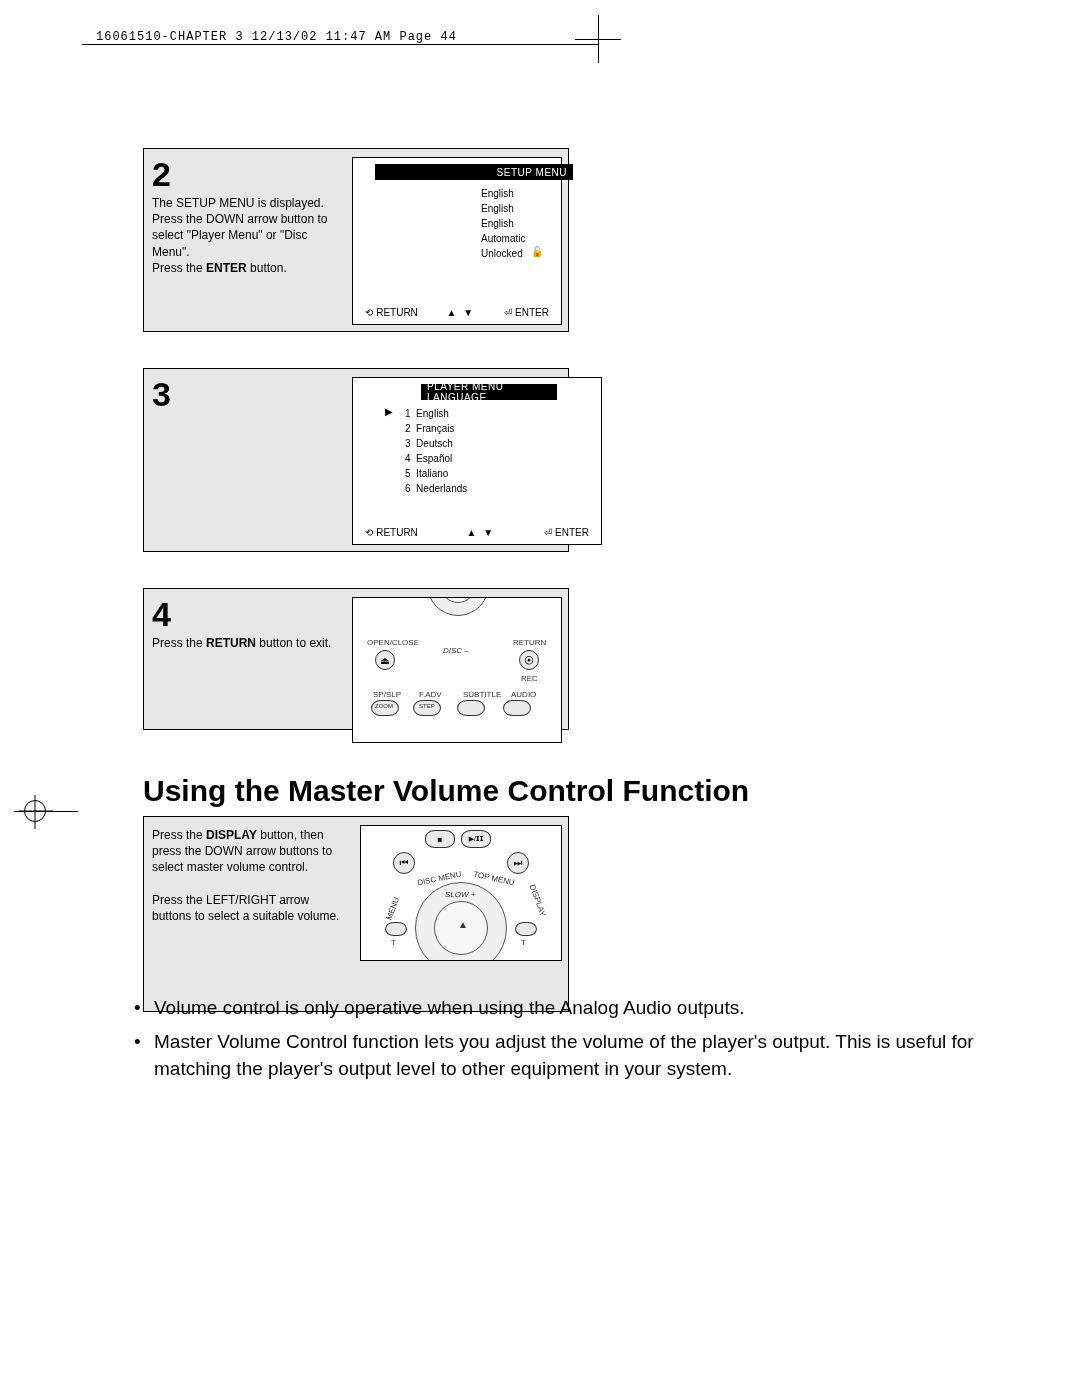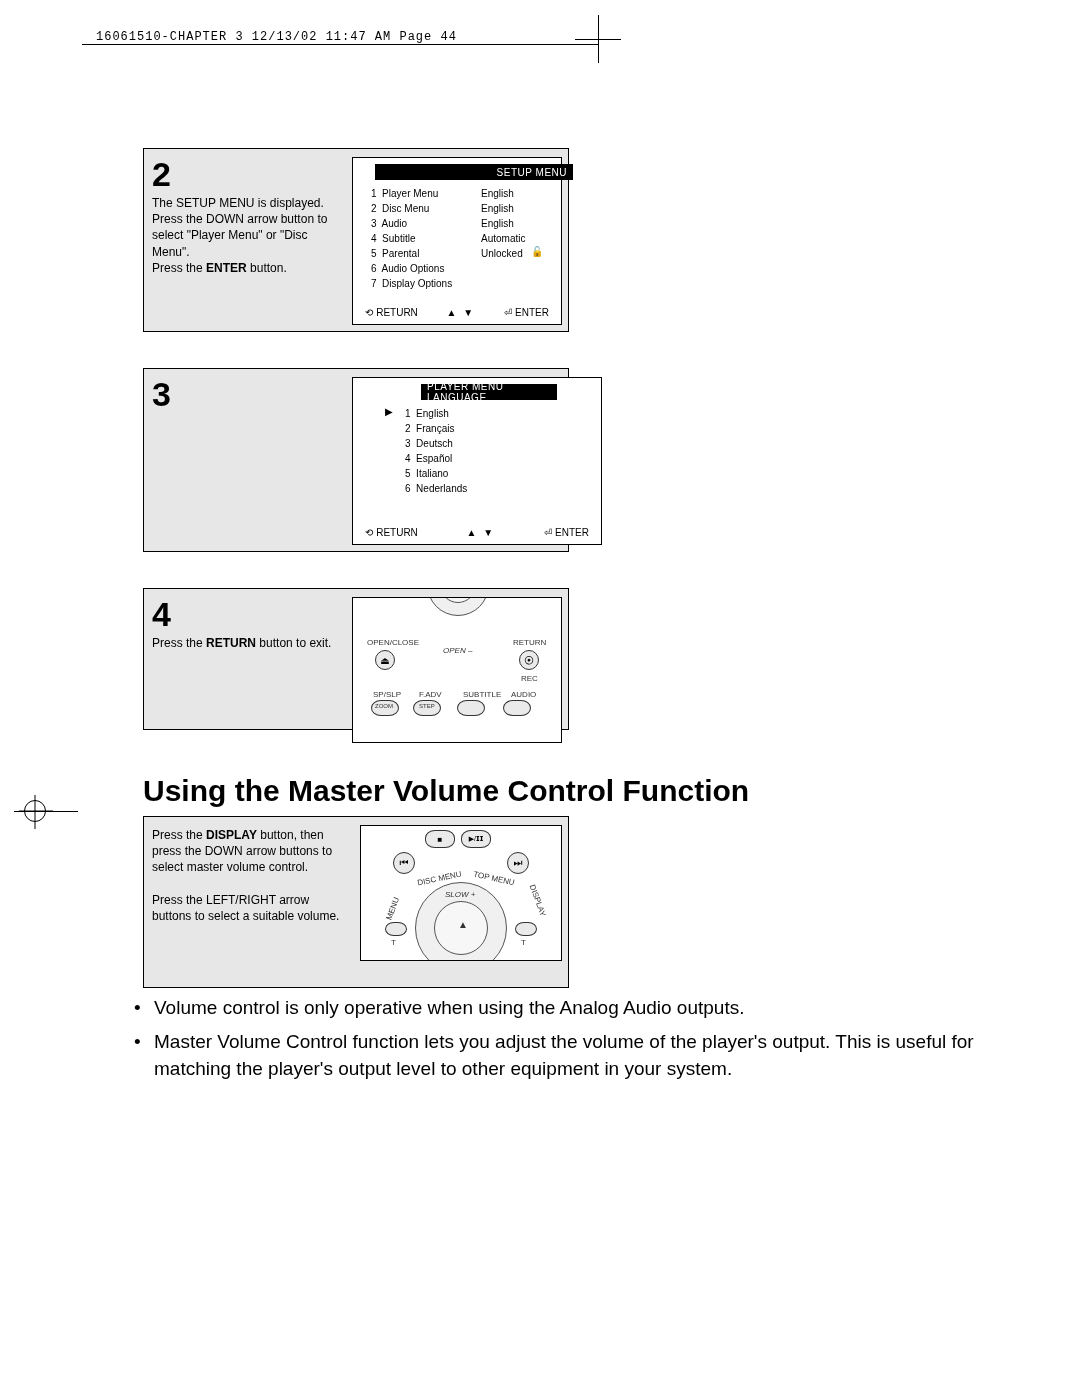--- a/index.html
+++ b/index.html
@@ -70,27 +70,20 @@
   <div class="block" style="left:143px; top:148px; width:426px; height:184px;">
     <div class="step-num" style="left:8px; top:6px;">2</div>
     <div class="step-text" style="left:8px; top:46px;">
       <span>The SETUP MENU is displayed.</span><br>
       <span>Press the DOWN arrow button to select "Player Menu" or "Disc Menu".</span><br>
       <span>Press the </span><strong>ENTER</strong><span> button.</span>
     </div>
 
     <div class="osd" style="left:208px; top:8px; width:210px; height:168px;">
       <div class="bar" style="left:22px; width:198px;">SETUP  MENU</div>
-      <div class="list" style="white-space:pre;">1  Player Menu
-2  Disc Menu
-3  Audio
-4  Subtitle
-5  Parental
-6  Audio Options
-7  Display Options</div>
       <div class="vals" style="white-space:pre;">English
 English
 English
 Automatic
 Unlocked</div>
       <span class="lock" style="position:absolute; left:178px; top:88px;">🔓</span>
       <div class="foot">
         <span class="ret">RETURN</span>
         <span class="arr">▲ ▼</span>
         <span class="ent">ENTER</span>
@@ -123,21 +116,21 @@
     <div class="step-text" style="left:8px; top:46px;">
       <span>Press the </span><strong>RETURN</strong><span> button to exit.</span>
     </div>
 
     <div class="remote" style="left:208px; top:8px; width:210px; height:146px; overflow:hidden;">
       <div class="dpad" style="left:74px; top:-44px; width:62px; height:62px;">
           <div class="inner"></div>
         </div>
       <span class="rlabel" style="left:14px; top:40px;">OPEN/CLOSE</span>
       <span class="rlabel" style="left:160px; top:40px;">RETURN</span>
-      <span class="rlabel" style="left:90px; top:48px; font-style:italic;">OPEN –</span>
+      <span class="rlabel" style="left:90px; top:48px; font-style:italic;">DISC –</span>
       <div class="rbtn" style="left:22px; top:52px; width:20px; height:20px;">
           <span style="position:absolute;inset:0;display:flex;align-items:center;justify-content:center;font-size:10px;">⏏</span>
         </div>
       <div class="rbtn" style="left:166px; top:52px; width:20px; height:20px;">
           <span style="position:absolute;inset:0;display:flex;align-items:center;justify-content:center;font-size:10px;">⦿</span>
         </div>
       <span class="rlabel" style="left:168px; top:76px;">REC</span>
 
       <span class="rlabel" style="left:20px;  top:92px;">SP/SLP</span>
       <span class="rlabel" style="left:66px;  top:92px;">F.ADV</span>
@@ -147,21 +140,21 @@
       <span class="rlabel" style="left:22px; top:105px; font-size:6px;">ZOOM</span>
       <div class="rbtn oval" style="left:60px;  top:102px; width:28px; height:16px;"></div>
       <span class="rlabel" style="left:66px; top:105px; font-size:6px;">STEP</span>
       <div class="rbtn oval" style="left:104px; top:102px; width:28px; height:16px;"></div>
       <div class="rbtn oval" style="left:150px; top:102px; width:28px; height:16px;"></div>
     </div>
   </div>
 
   <div class="section-title" style="left:143px; top:774px;">Using the Master Volume Control Function</div>
 
-  <div class="block" style="left:143px; top:816px; width:426px; height:172px;">
+  <div class="block" style="left:143px; top:816px; width:426px; height:196px;">
     <div class="step-text" style="left:8px; top:10px; width:196px;">
       <span>Press the </span><strong>DISPLAY</strong><span> button, then press the DOWN arrow buttons to select master volume control.</span>
       <br><br>
       <span>Press the LEFT/RIGHT arrow buttons to select a suitable volume.</span>
     </div>
 
     <div class="remote" style="left:216px; top:8px; width:202px; height:136px; overflow:hidden;">
       <div class="rbtn oval" style="left:64px; top:4px; width:30px; height:18px;">
           <span style="position:absolute;inset:0;display:flex;align-items:center;justify-content:center;font-size:8px;">■</span>
         </div>

